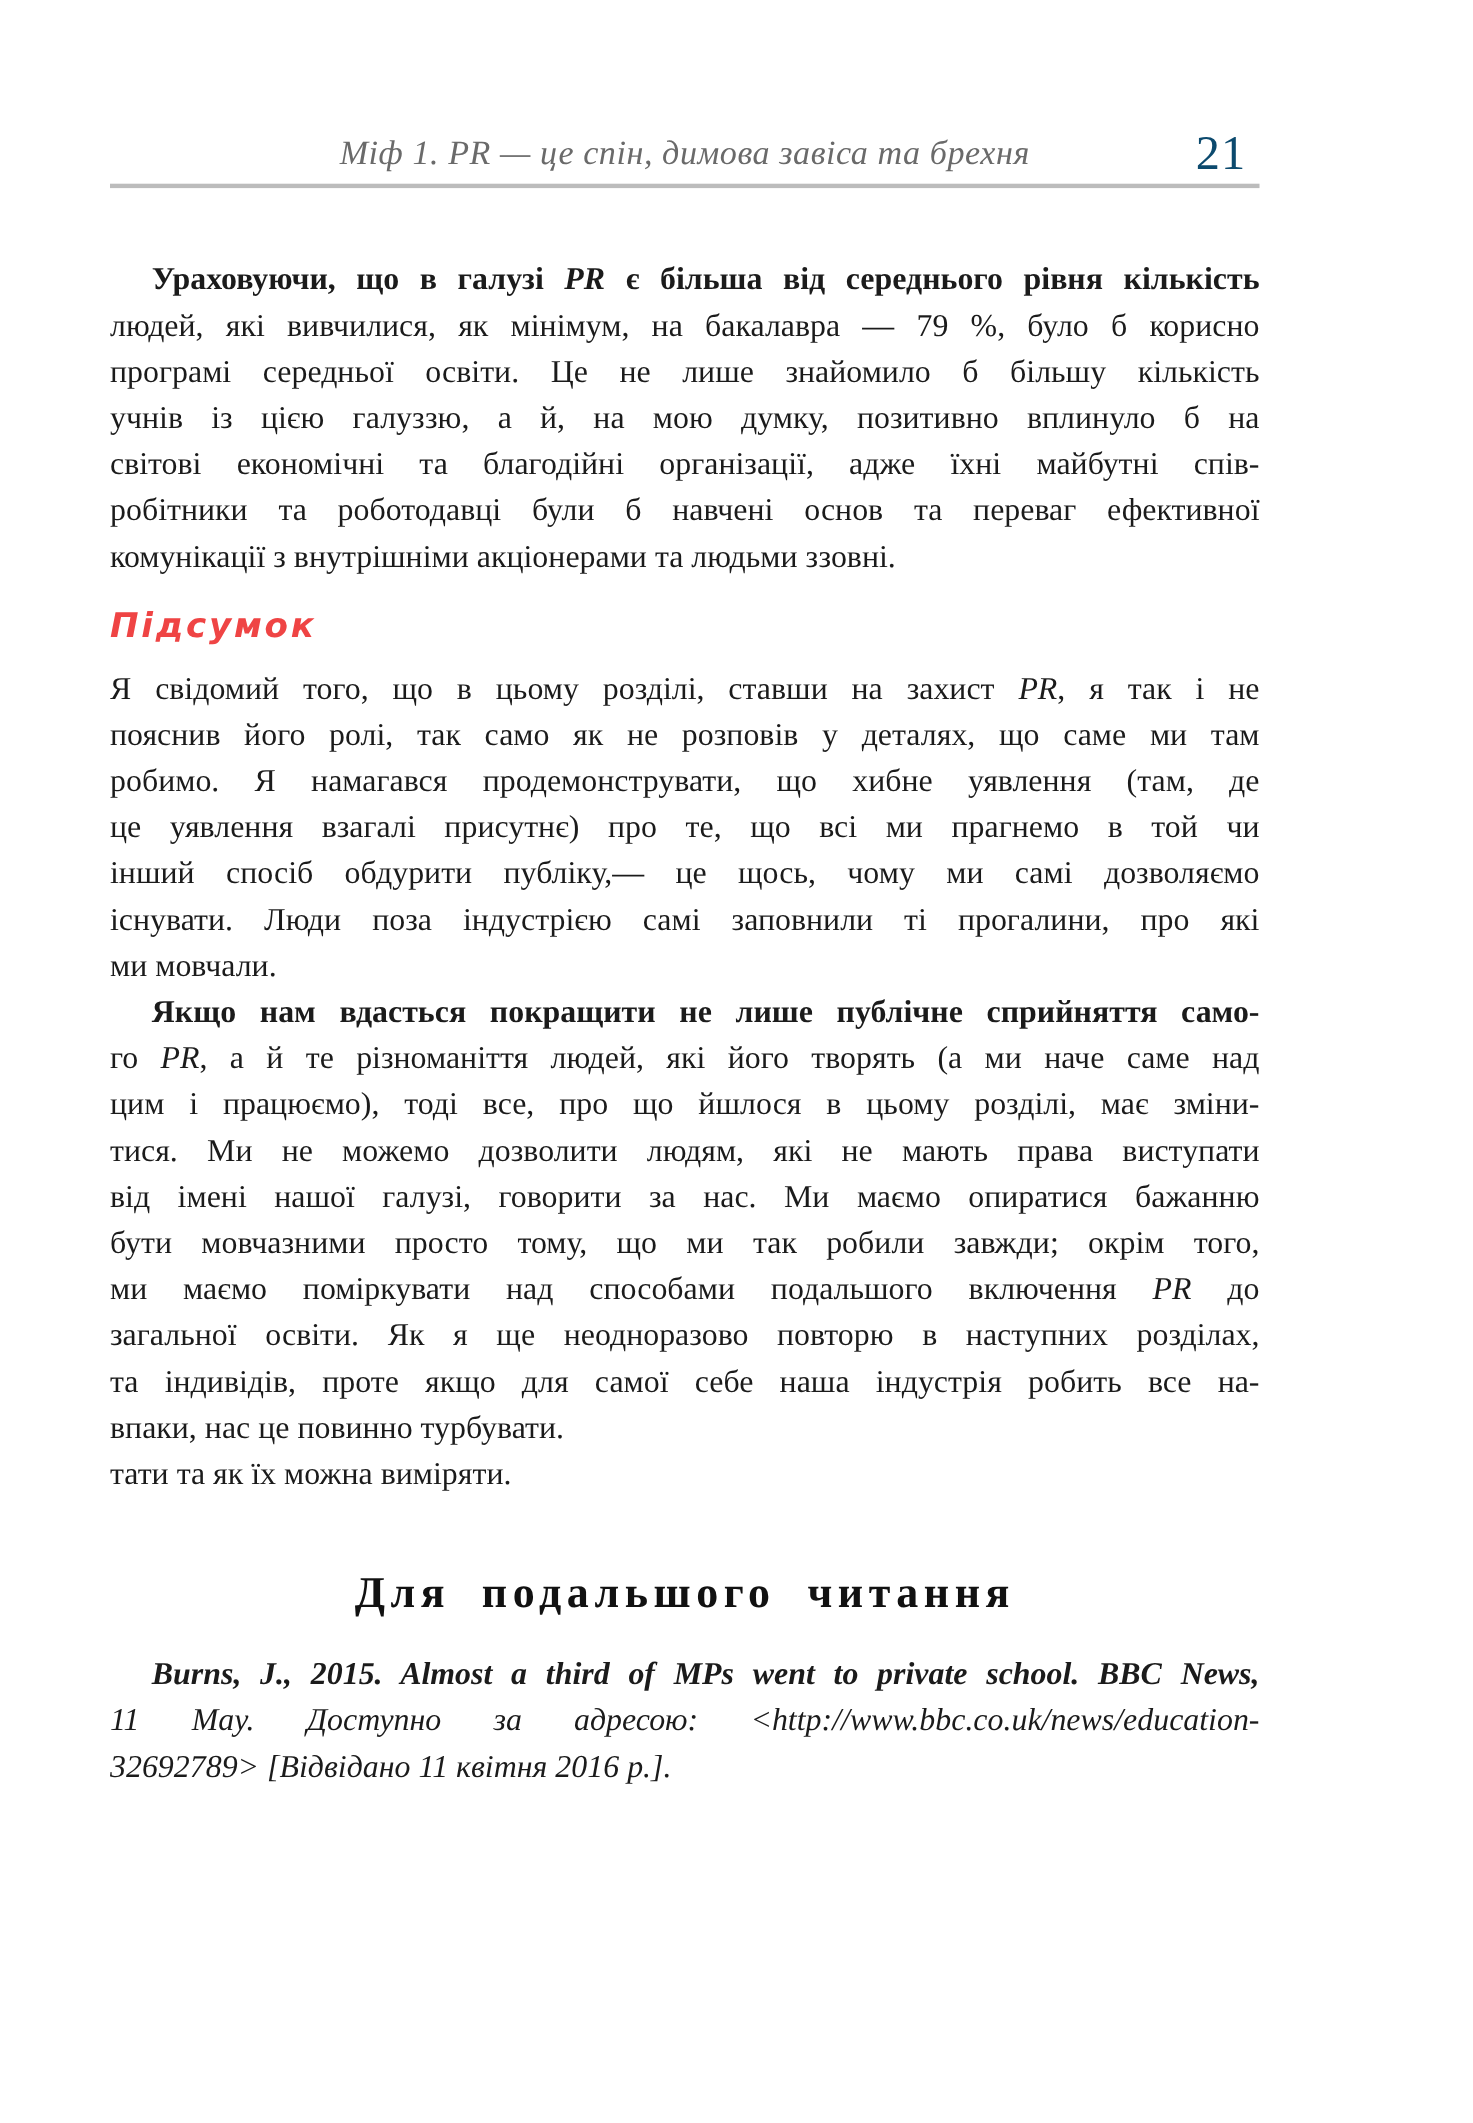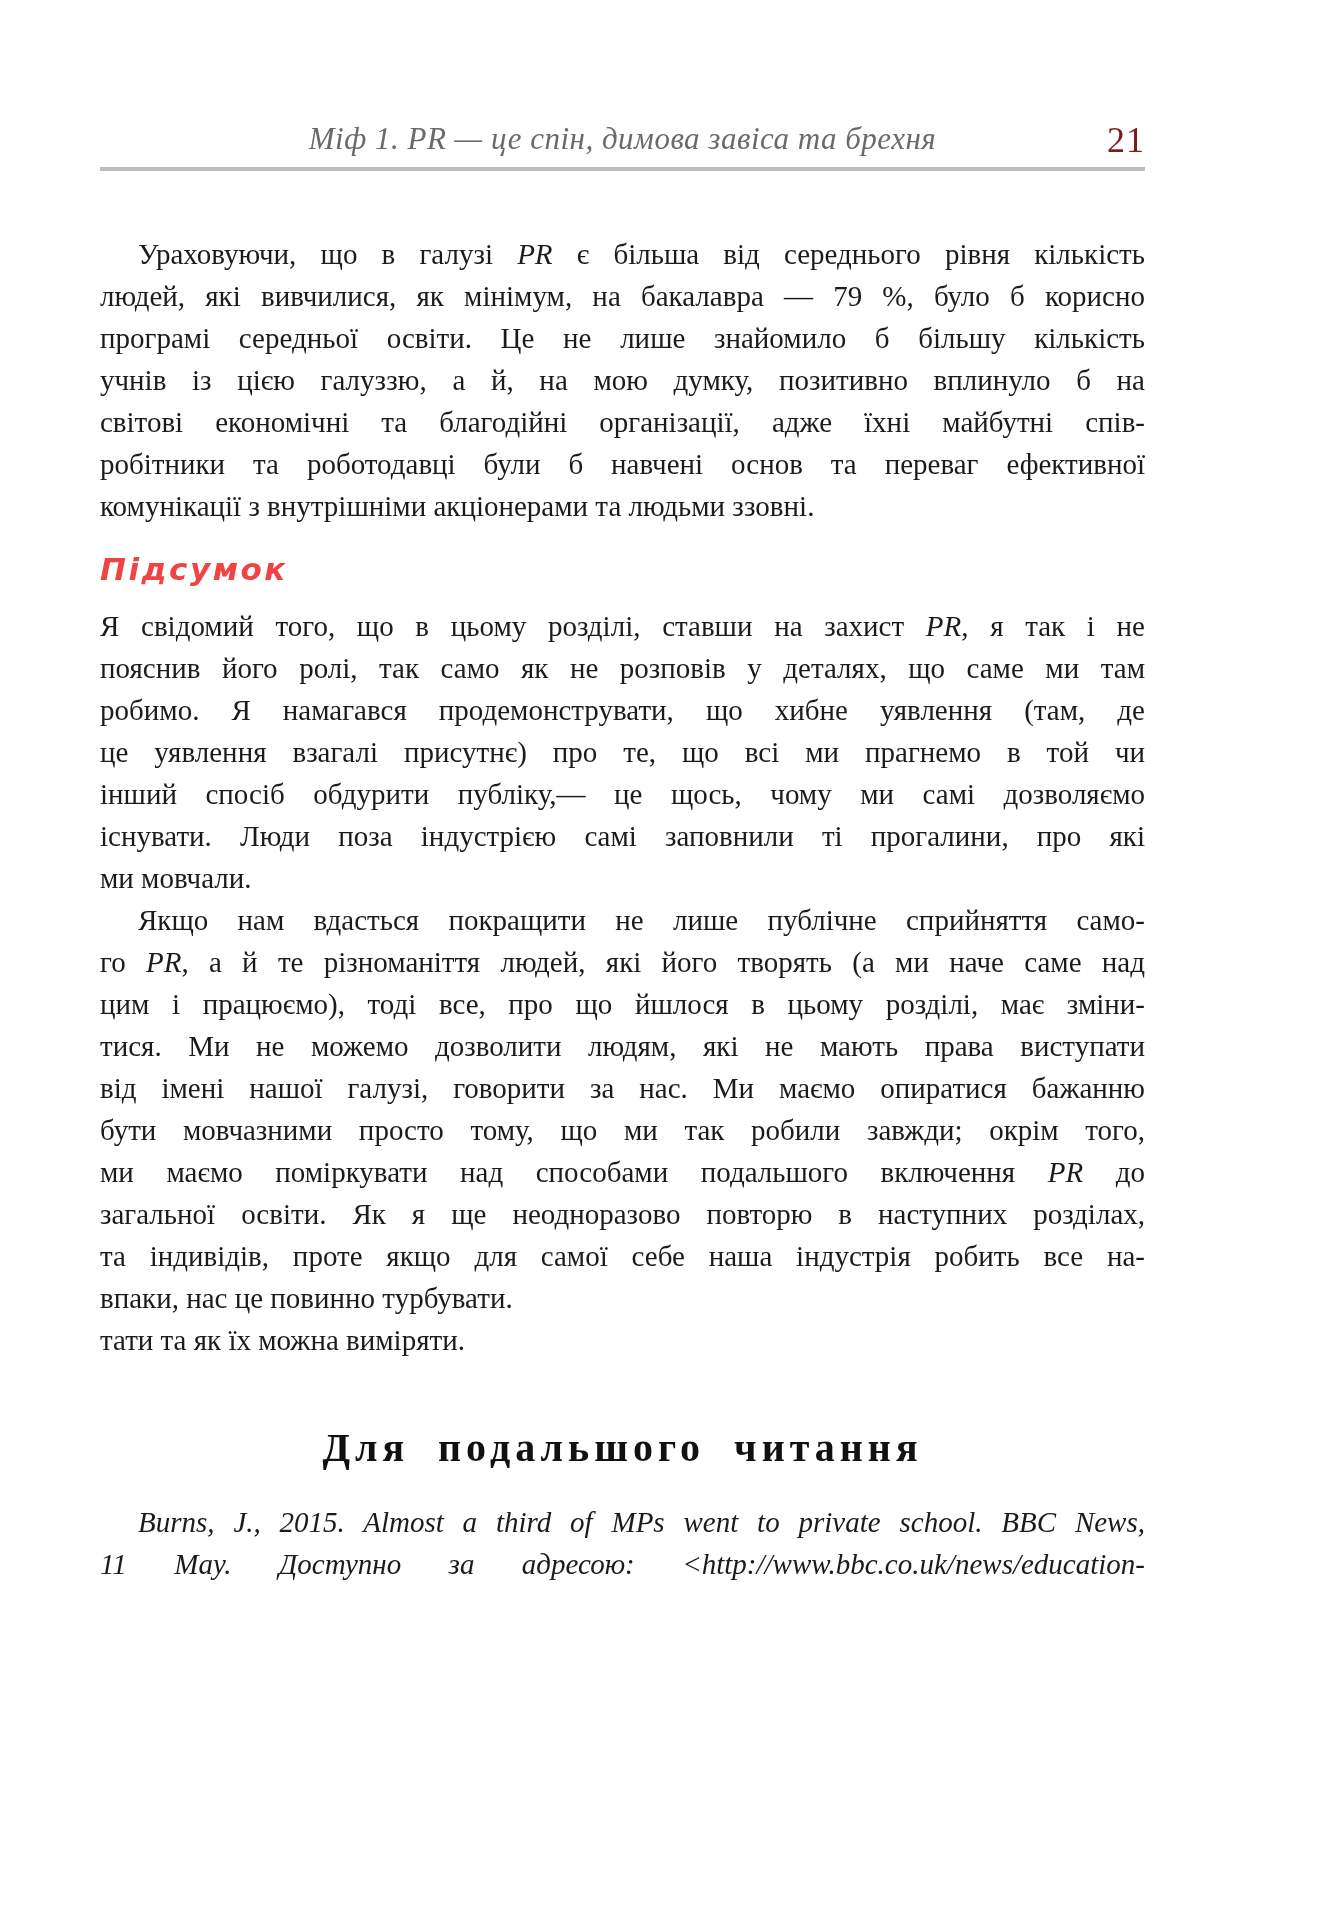--- a/index.html
+++ b/index.html
@@ -28,25 +28,25 @@
     display: block;
     text-align: center;
     font-style: italic;
     font-size: 31px;
     line-height: 46px;
     color: #6a6a6a;
     letter-spacing: 0.5px;
   }
   .runhead-page {
     position: absolute;
-    right: 0;
+    right: 12px;
     top: 2px;
-    font-size: 36px;
+    font-size: 44px;
     line-height: 44px;
-    color: #7f1d1d;
+    color: #0c4a6e;
     letter-spacing: 1px;
   }
   .rule {
     margin-top: 5px;
     height: 4px;
     background: #bcbcbc;
   }
   
   .content { margin-top: 62px; }
   .paragraph { margin: 0; }
@@ -55,21 +55,21 @@
     line-height: 42px;
     text-align: justify;
     text-align-last: justify;
     -moz-text-align-last: justify;
   }
   .line.lastline {
     text-align-last: left;
     font-family: Liberation Serif, serif;
     -moz-text-align-last: left;
   }
-  .line.indent { text-indent: 38px; }
+  .line.indent { text-indent: 38px; font-weight: bold; }
   .line i { font-style: italic; }
   .citation .line { font-style: italic; font-size: 29px; }
   
   .subheading {
     font-family: "DejaVu Sans", sans-serif;
     font-weight: bold;
     font-style: italic;
     font-size: 31px;
     line-height: 44px;
     letter-spacing: 2.5px;
@@ -130,16 +130,17 @@
           <div class="line">та індивідів, проте якщо для самої себе наша індустрія робить все на-</div>
           <div class="line lastline">впаки, нас це повинно турбувати.</div>
         </section>
         <section class="paragraph">
           <div class="line lastline">тати та як їх можна виміряти.</div>
         </section>
         <h1 class="heading">Для подальшого читання</h1>
         <section class="paragraph citation">
           <div class="line indent">Burns, J., 2015. Almost a third of MPs went to private school. BBC News,</div>
           <div class="line">11 May. Доступно за адресою: &lt;http://www.bbc.co.uk/news/education-</div>
+          <div class="line lastline">32692789&gt; [Відвідано 11 квітня 2016 р.].</div>
         </section>
       </div>
   </div>
 </div>
 
 </body></html>

